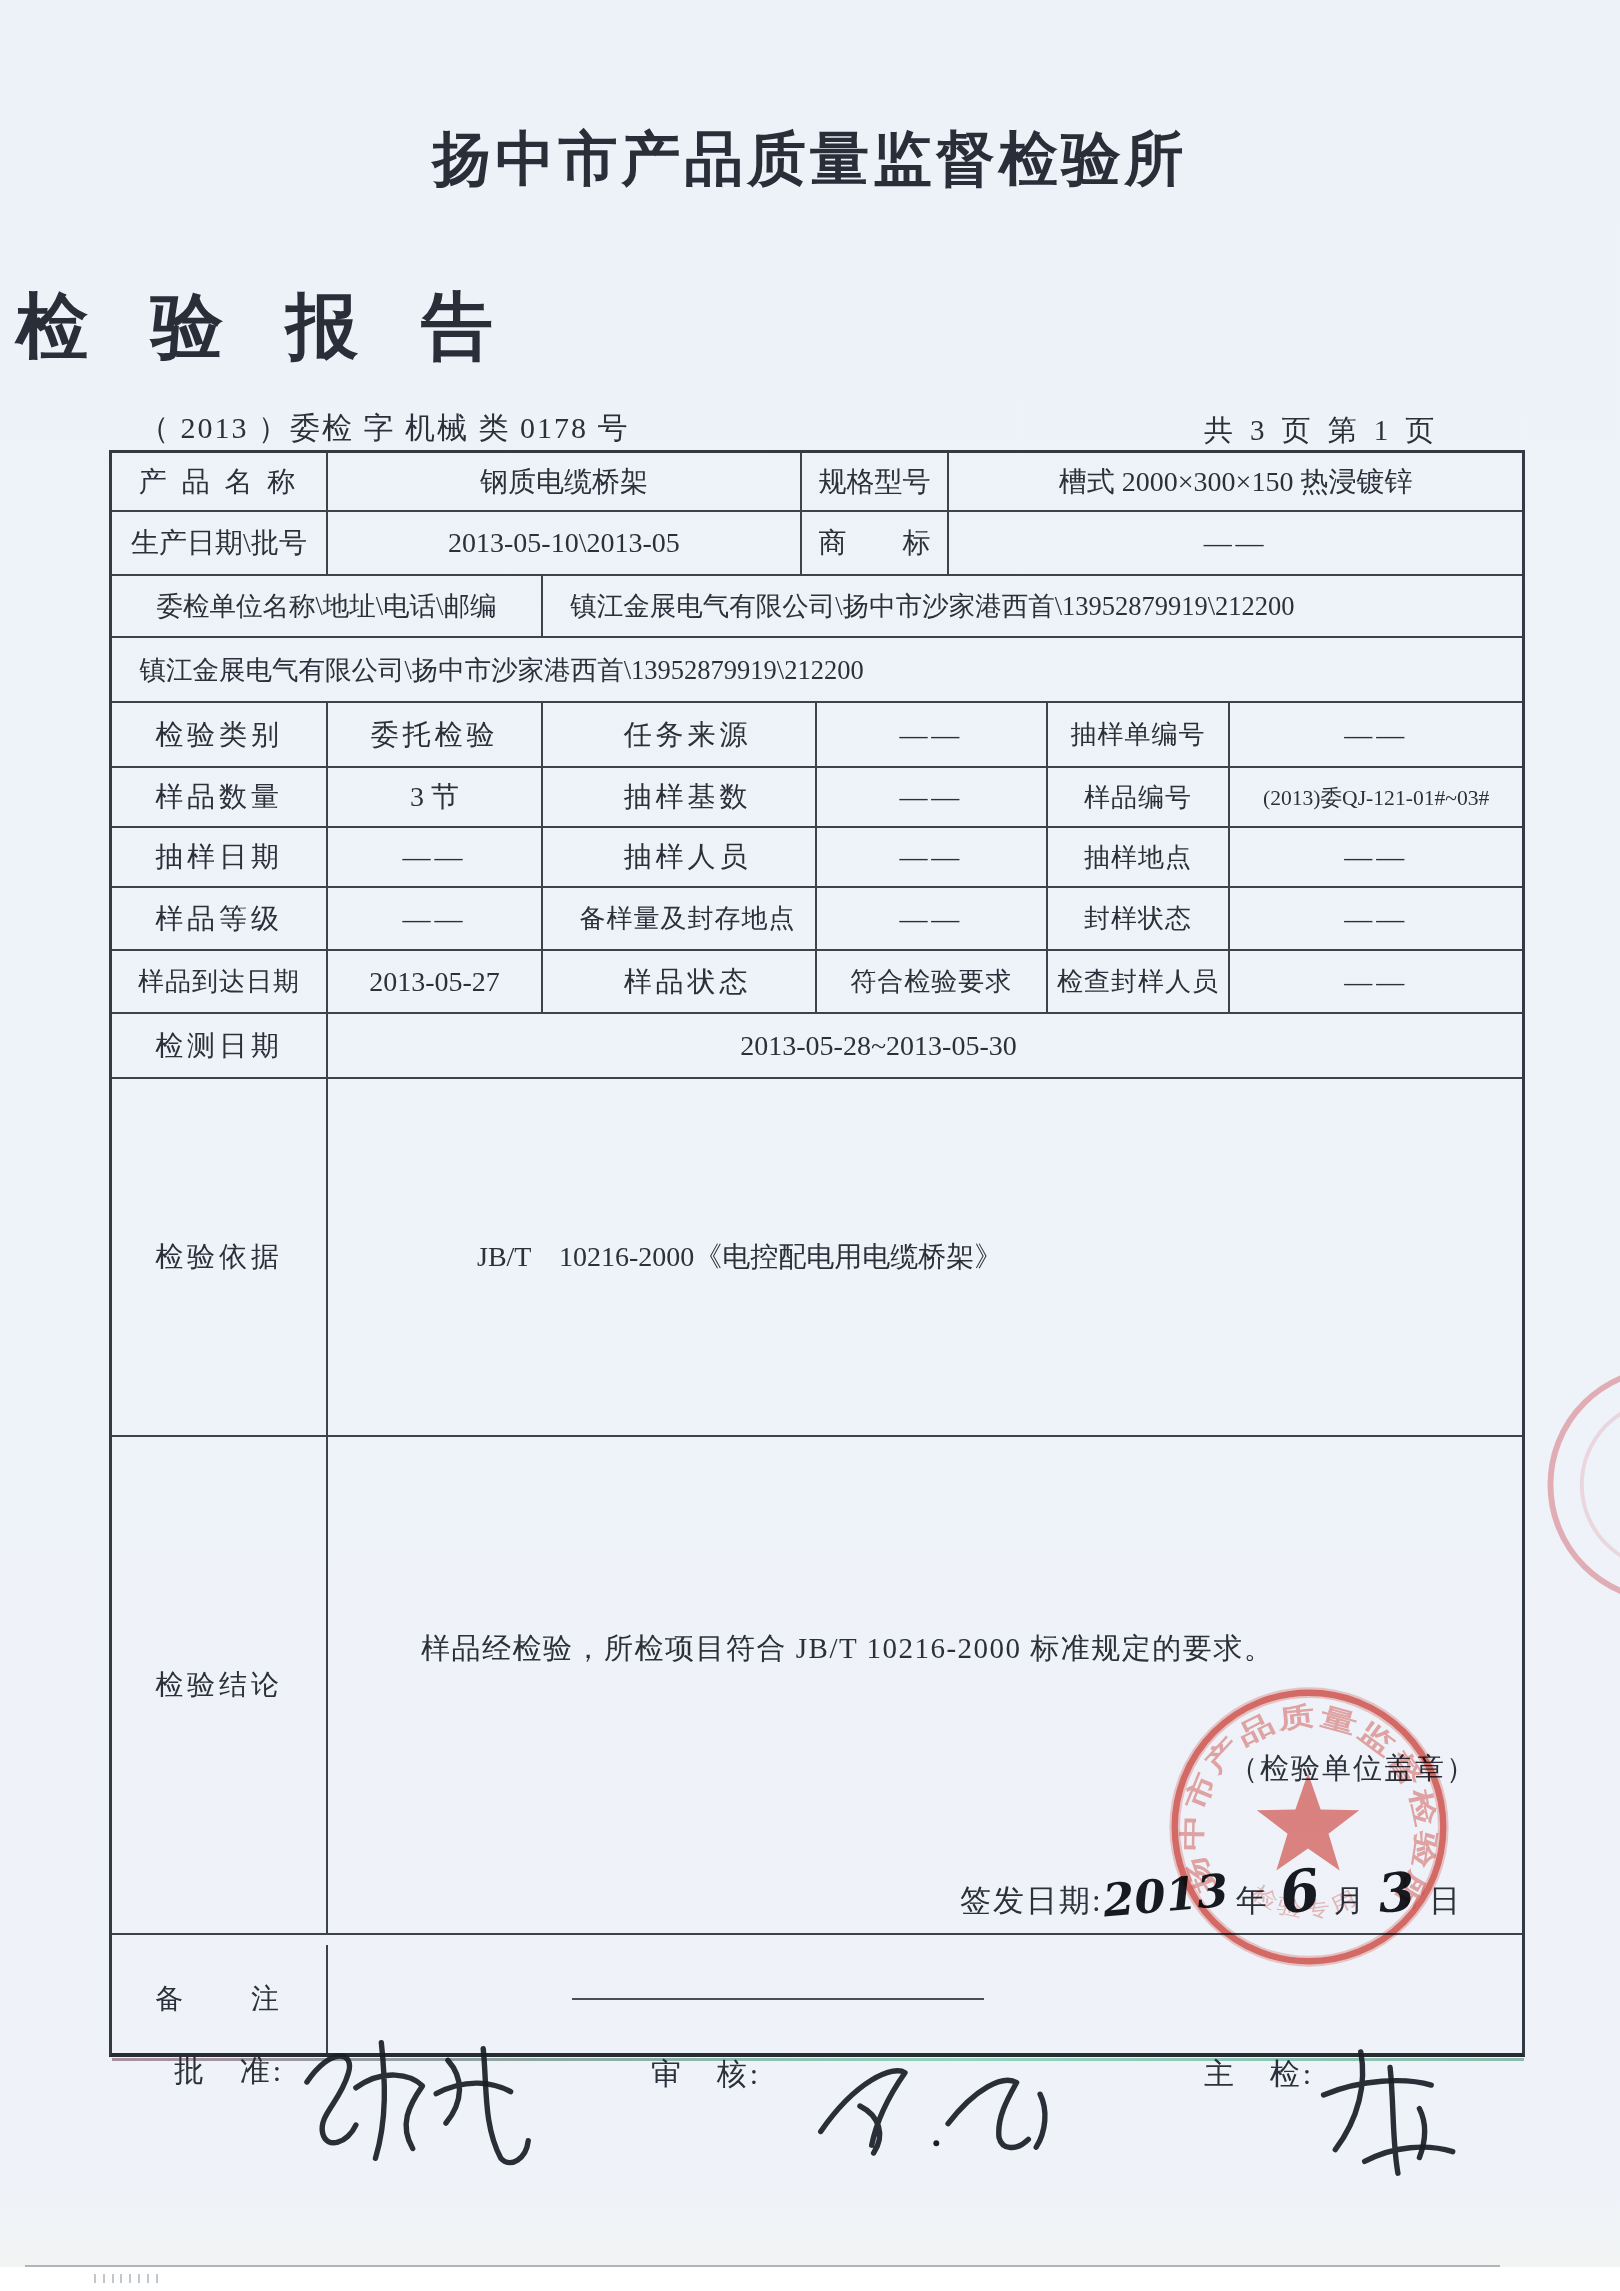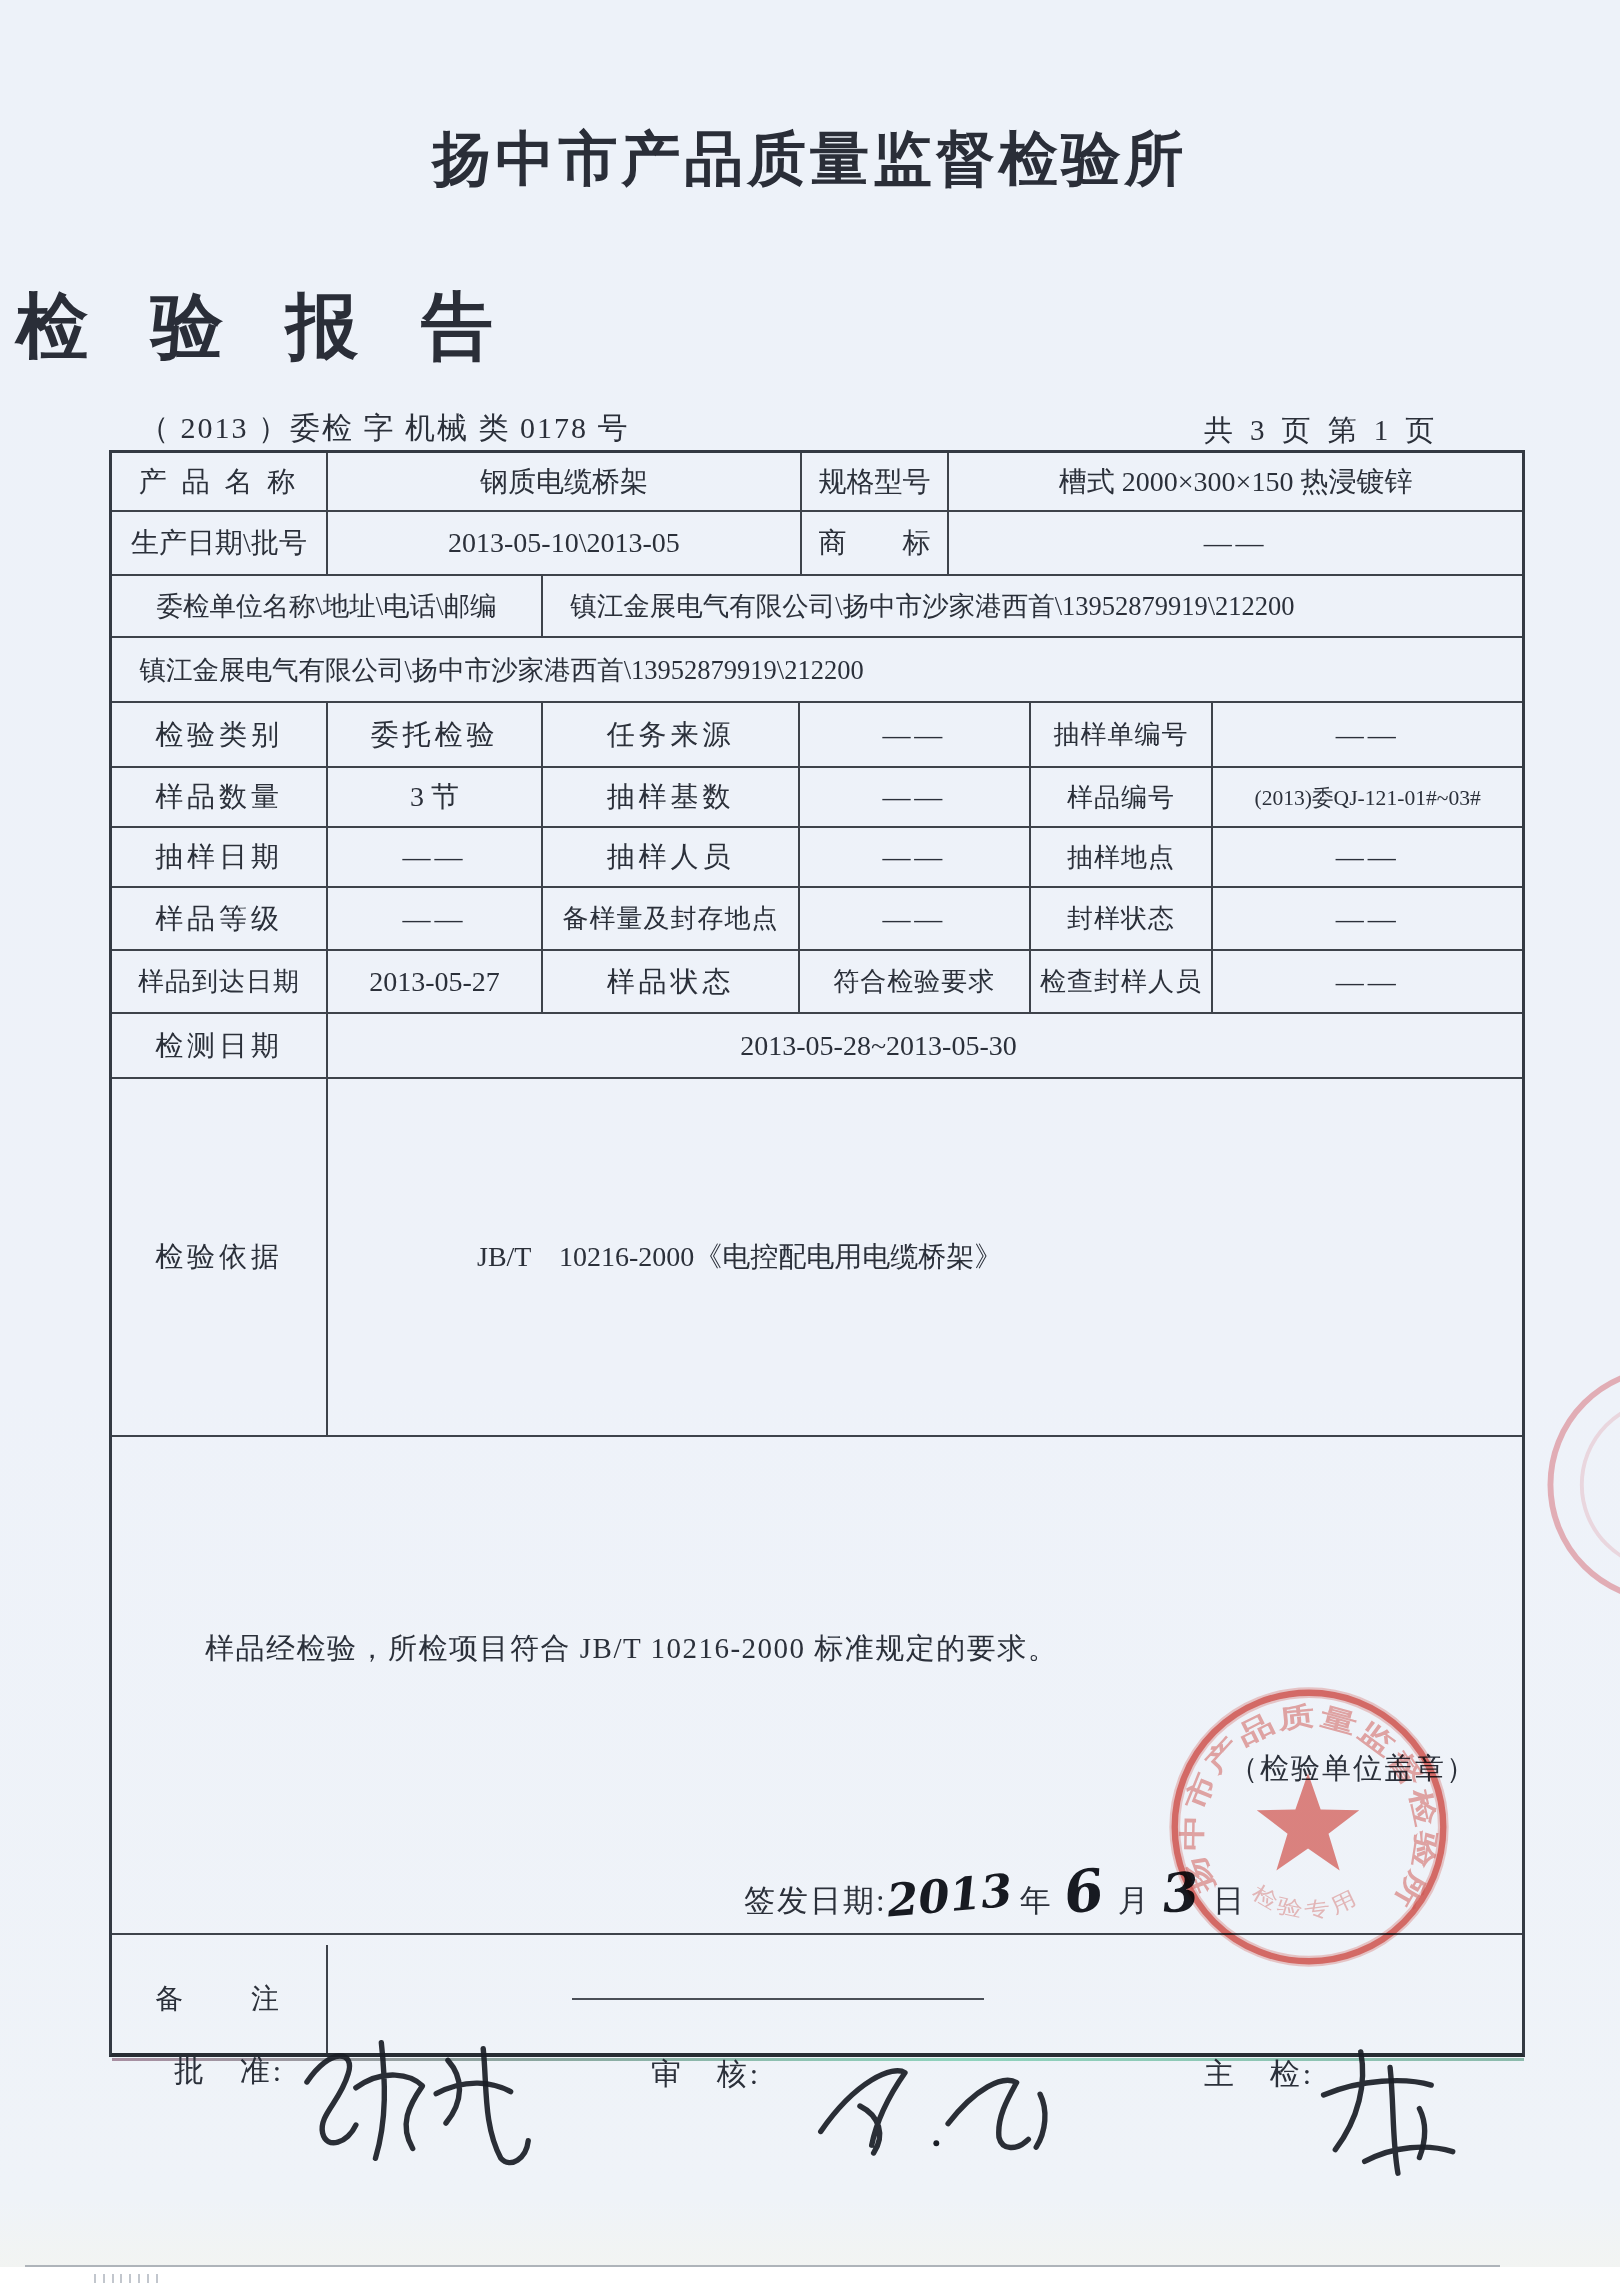--- a/index.html
+++ b/index.html
@@ -30,21 +30,21 @@
   .row:last-child{border-bottom:none;margin-top:10px;}
   .c{
     border-right:2px solid #3e434b;box-sizing:border-box;
     display:flex;align-items:center;justify-content:center;
     font-size:28px;letter-spacing:3.9px;color:#2b303a;text-align:center;
   }
   .c.last{border-right:none;}
   .tight{letter-spacing:0;}
   .mid{font-size:26px;letter-spacing:1px;}
   .small{font-size:21.6px;letter-spacing:0;}
-  .w1{width:15.32%;} .w2{width:15.25%;} .w3{width:18.23%;} .w4{width:16.35%;} .w5{width:12.96%;}
+  .w1{width:15.32%;} .w2{width:15.25%;} .w3{width:18.23%;margin-left:17px;} .w4{width:16.35%;} .w5{width:12.96%;}
   .wv1{width:33.6%;} .wl2{width:10.46%;}
   .wl34{width:30.56%;}
   .grow{flex:1;}
   .leftpad{justify-content:flex-start;padding-left:149px;text-align:left;}
   .shiftL{padding-right:93px;}
 
   .conclCell{position:relative;}
   .concl-text{position:absolute;left:93px;top:192px;font-size:29px;letter-spacing:1.5px;white-space:nowrap;}
   .stamp-note{position:absolute;right:45px;top:312px;font-size:29px;letter-spacing:2px;}
   .issue{position:absolute;left:632px;top:420px;font-size:31px;display:flex;align-items:baseline;letter-spacing:2px;}
@@ -153,20 +153,21 @@
       <div class="c w1">检测日期</div>
       <div class="c grow last tight shiftL">2013-05-28~2013-05-30</div>
     </div>
 
     <div class="row" style="height:358px">
       <div class="c w1">检验依据</div>
       <div class="c grow last tight leftpad">JB/T　10216-2000《电控配电用电缆桥架》</div>
     </div>
 
     <div class="row" style="height:498px">
+      <div class="c w1">检验结论</div>
       <div class="c grow last conclCell">
         <div class="concl-text">样品经检验，所检项目符合 JB/T 10216-2000 标准规定的要求。</div>
         <div class="stamp-note">（检验单位盖章）</div>
         <div class="issue">
           <span>签发日期:</span>
             <span class="hand yr">2013</span>
             <span class="unit">年</span>
             <span class="hand mo">6</span>
             <span class="unit">月</span>
             <span class="hand dy">3</span>

